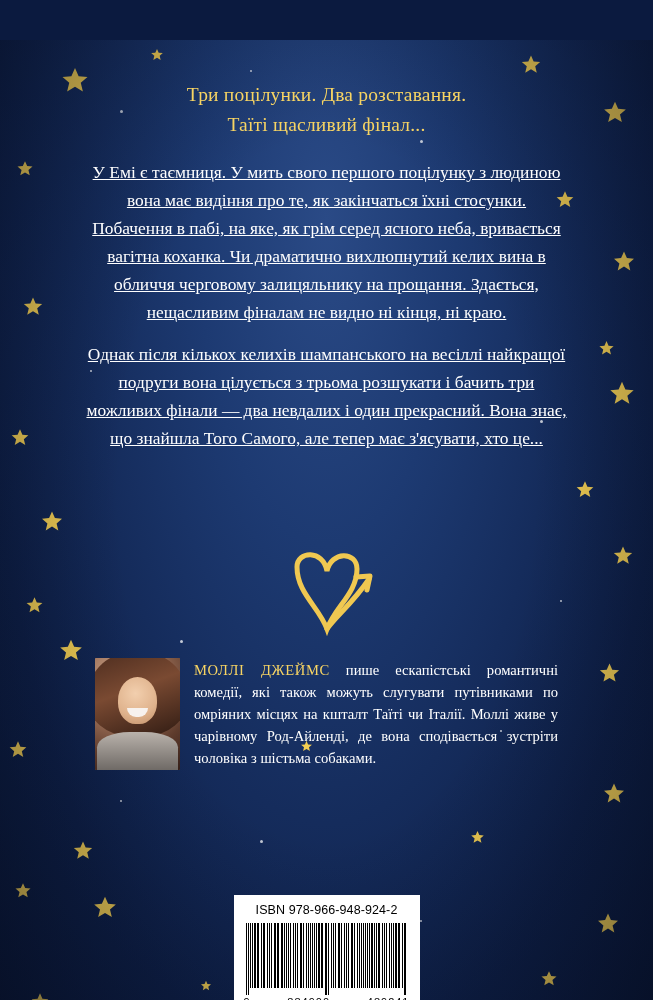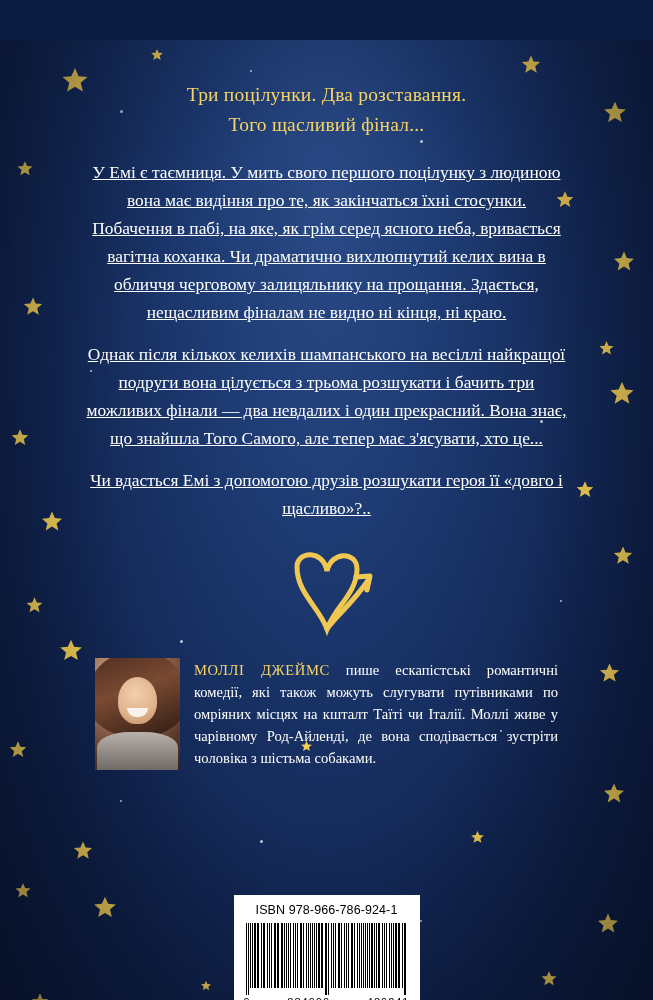--- a/index.html
+++ b/index.html
@@ -336,27 +336,26 @@
     <span class="dot" style="left:180px;top:600px;width:3px;height:3px;"></span>
     <span class="dot" style="left:500px;top:690px;width:2px;height:2px;"></span>
     <span class="dot" style="left:260px;top:800px;width:3px;height:3px;"></span>
     <span class="dot" style="left:420px;top:880px;width:2px;height:2px;"></span>
     <span class="dot" style="left:120px;top:760px;width:2px;height:2px;"></span>
     <span class="dot" style="left:560px;top:560px;width:2px;height:2px;"></span>
   </div>
 
   <div class="tagline">
     <div>Три поцілунки. Два розставання.</div>
-    <div>Того щасливий фінал...</div>
+    <div>Таїті щасливий фінал...</div>
   </div>
 
   <div class="blurb">
     <p>У Емі є таємниця. У мить свого першого поцілунку з людиною вона має видіння про те, як закінчаться їхні стосунки. Побачення в пабі, на яке, як грім серед ясного неба, вривається вагітна коханка. Чи драматично вихлюпнутий келих вина в обличчя черговому залицяльнику на прощання. Здається, нещасливим фіналам не видно ні кінця, ні краю.</p>
     <p>Однак після кількох келихів шампанського на весіллі найкращої подруги вона цілується з трьома розшукати і бачить три можливих фінали — два невдалих і один прекрасний. Вона знає, що знайшла Того Самого, але тепер має з'ясувати, хто це...</p>
-    <p class="last">Чи вдасться Емі з допомогою друзів розшукати героя її «довго і щасливо»?..</p>
   </div>
 
   <div class="logo">
     <svg width="140" height="95" viewBox="0 0 140 95">
       <path d="M40 22 C40 6, 66 4, 70 26 C74 6, 100 6, 100 24 C100 48, 78 62, 70 84 C62 62, 40 48, 40 22 Z" fill="none" stroke="#f0c851" stroke-width="5" stroke-linecap="round"></path>
       <path d="M70 84 C78 72, 96 58, 112 34" fill="none" stroke="#f0c851" stroke-width="5" stroke-linecap="round"></path>
       <path d="M99 32 L113 31 L110 45" fill="none" stroke="#f0c851" stroke-width="5" stroke-linecap="round" stroke-linejoin="round"></path>
     </svg>
   </div>
 
@@ -367,21 +366,21 @@
       <span class="face"></span>
       <span class="smile"></span>
       <span class="body"></span>
     </div>
     <div class="author-text">
       <span class="author-name">МОЛЛІ ДЖЕЙМС</span><span> пише ескапістські романтичні комедії, які також можуть слугувати путівниками по омріяних місцях на кшталт Таїті чи Італії. Моллі живе у чарівному Род-Айленді, де вона сподівається зустріти чоловіка з шістьма собаками.</span>
     </div>
   </div>
 
   <div class="barcode-box">
-    <div class="isbn-text">ISBN 978-966-786-924-1</div>
+    <div class="isbn-text">ISBN 978-966-948-924-2</div>
     <div class="bars" id="bars">
         <span style="width: 1px; margin-right: 2px; align-self: flex-start; height: 100%;"></span>
         <span style="width: 1px; margin-right: 1px; align-self: flex-start; height: 100%;"></span>
         <span style="width: 2px; margin-right: 1px; align-self: flex-start; height: 90%;"></span>
         <span style="width: 1px; margin-right: 2px; align-self: flex-start; height: 90%;"></span>
         <span style="width: 3px; margin-right: 1px; align-self: flex-start; height: 90%;"></span>
         <span style="width: 1px; margin-right: 1px; align-self: flex-start; height: 90%;"></span>
         <span style="width: 1px; margin-right: 2px; align-self: flex-start; height: 90%;"></span>
         <span style="width: 2px; margin-right: 1px; align-self: flex-start; height: 90%;"></span>
         <span style="width: 1px; margin-right: 1px; align-self: flex-start; height: 90%;"></span>

